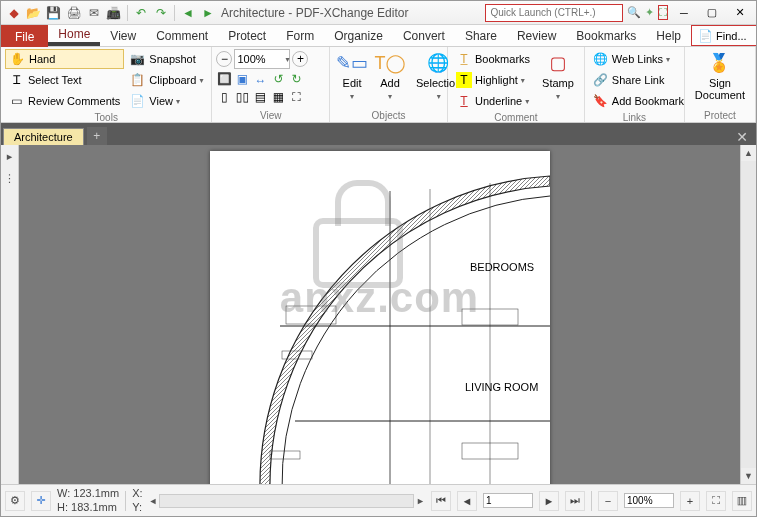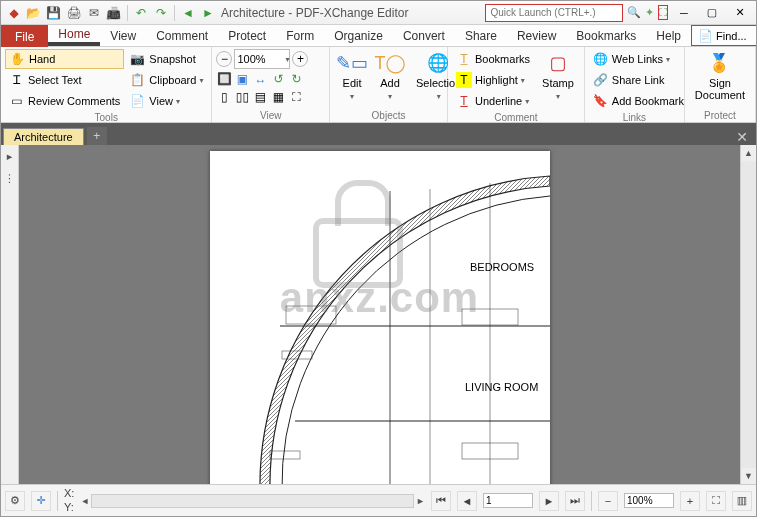--- a/index.html
+++ b/index.html
@@ -316,20 +316,24 @@
   <div class="vscroll">
     <div class="arrow">▲</div>
     <div class="track"></div>
     <div class="arrow">▼</div>
   </div>
 </div>
 
 <div class="statusbar">
   <span class="sbtn">⚙</span>
   <span class="sbtn" style="color:#3a7bd5;">✛</span>
+  <div class="sinfo">
+    <div>W: 123.1mm</div>
+    <div>H: 183.1mm</div>
+  </div>
   <div class="ssep"></div>
   <div class="sinfo">
     <div>X:</div>
     <div>Y:</div>
   </div>
   <div class="hscroll-holder">
     <span style="font-size:9px;color:#555;">◄</span>
     <div class="hscroll"></div>
     <span style="font-size:9px;color:#555;">►</span>
   </div>

